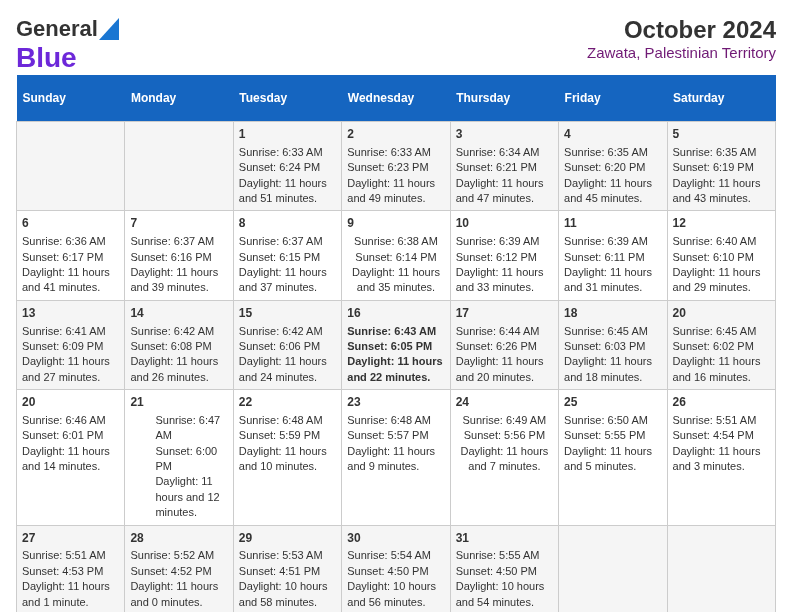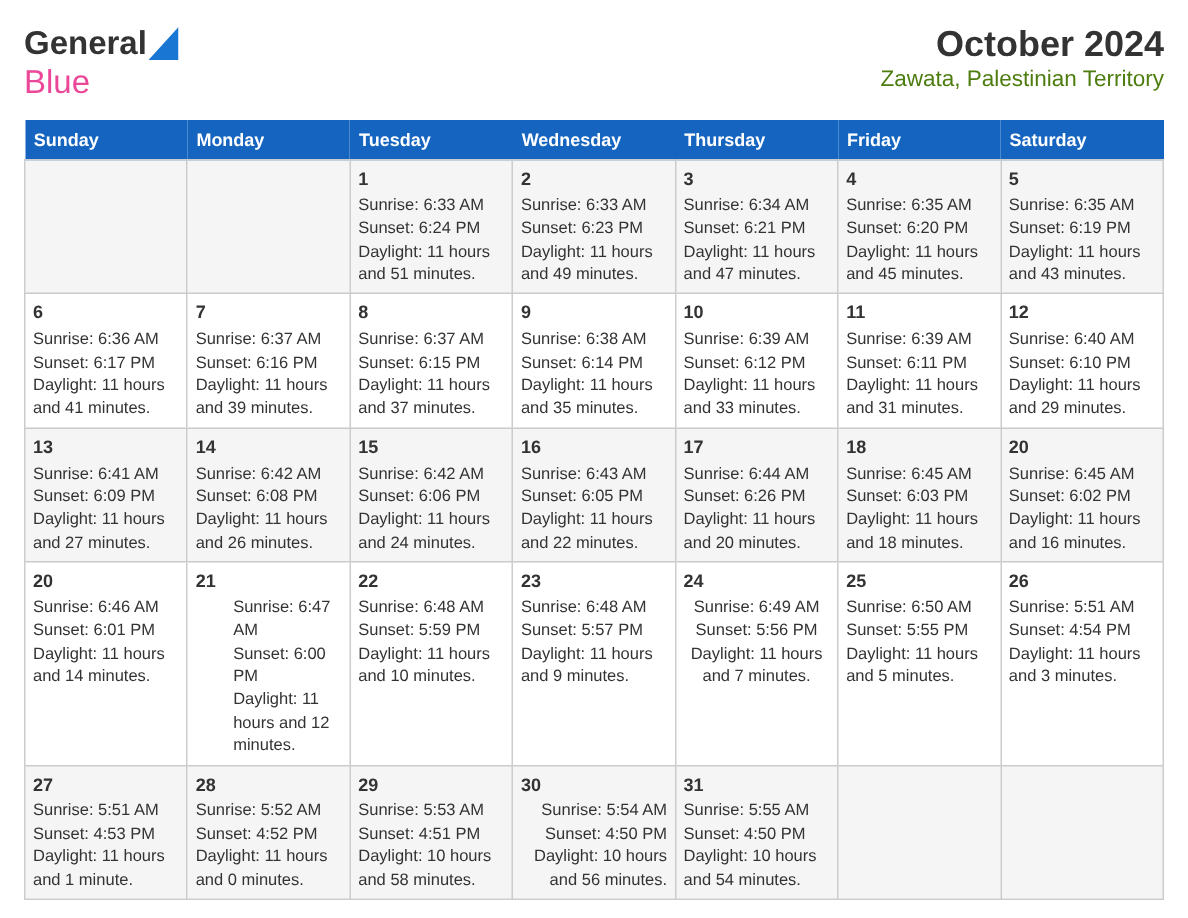--- a/index.html
+++ b/index.html
@@ -7,53 +7,53 @@
       font-family: Arial, sans-serif;
       background: #fff;
       width: 792px;
       min-height: 612px;
       padding: 16px;
     }
     .header {
       display: flex;
       align-items: flex-start;
       justify-content: space-between;
-      margin-bottom: 12px;
+      margin-bottom: 1px;
     }
     .logo {
       display: flex;
       flex-direction: column;
       align-items: flex-start;
     }
     .logo-line {
       display: flex;
       align-items: center;
     }
     .title-area {
       text-align: right;
     }
     .month-title {
       font-size: 24px;
       font-weight: bold;
       color: #333;
     }
     .location {
       font-size: 15px;
-      color: #4d7c0f;
+      color: #701a75;
     }
     table {
       width: 100%;
       border-collapse: collapse;
       font-size: 10.5px;
     }
     th {
       background-color: #1565c0;
       color: #fff;
       text-align: left;
-      padding: 6px 6px;
+      padding: 16px 6px;
       font-size: 12px;
       font-weight: bold;
     }
     td {
       border: 1px solid #ccc;
       vertical-align: top;
       padding: 4px 5px;
       width: calc(100% / 7);
       min-height: 80px;
       color: #333;
@@ -84,21 +84,21 @@
 
 <div class="header">
   <div class="logo">
     <div class="logo-line">
       <span style="font-size:22px;font-weight:bold;color:#333;">General</span>
       <svg width="20" height="22" viewBox="0 0 20 22" style="margin-left:1px;">
         <polygon points="0,22 20,22 20,0" fill="#1976d2"></polygon>
       </svg>
     </div>
     <div>
-      <span style="font-size:22px;font-weight:normal;color:#ec4899;">Blue</span>
+      <span style="font-size:28px;font-weight:bold;color:#6d28d9;">Blue</span>
     </div>
   </div>
   <div class="title-area">
     <div class="month-title">October 2024</div>
     <div class="location">Zawata, Palestinian Territory</div>
   </div>
 </div>
 
 <table>
   <thead>
@@ -161,21 +161,21 @@
 Daylight: 11 hours and 39 minutes.</div>
         </td>
         <td>
           <span class="day-num">8</span>
           <div class="day-info" style="white-space: pre-line;">Sunrise: 6:37 AM
 Sunset: 6:15 PM
 Daylight: 11 hours and 37 minutes.</div>
         </td>
         <td>
           <span class="day-num">9</span>
-          <div class="day-info" style="white-space: pre-line;">Sunrise: 6:38 AM
+          <div class="day-info" style="white-space: pre-line; text-align: center;">Sunrise: 6:38 AM
 Sunset: 6:14 PM
 Daylight: 11 hours and 35 minutes.</div>
         </td>
         <td>
           <span class="day-num">10</span>
           <div class="day-info" style="white-space: pre-line;">Sunrise: 6:39 AM
 Sunset: 6:12 PM
 Daylight: 11 hours and 33 minutes.</div>
         </td>
         <td>
@@ -205,21 +205,21 @@
 Daylight: 11 hours and 26 minutes.</div>
         </td>
         <td>
           <span class="day-num">15</span>
           <div class="day-info" style="white-space: pre-line;">Sunrise: 6:42 AM
 Sunset: 6:06 PM
 Daylight: 11 hours and 24 minutes.</div>
         </td>
         <td>
           <span class="day-num">16</span>
-          <div class="day-info" style="white-space: pre-line;">Sunrise: 6:43 AM
+          <div class="day-info" style="white-space: pre-line; font-weight: bold;">Sunrise: 6:43 AM
 Sunset: 6:05 PM
 Daylight: 11 hours and 22 minutes.</div>
         </td>
         <td>
           <span class="day-num">17</span>
           <div class="day-info" style="white-space: pre-line;">Sunrise: 6:44 AM
 Sunset: 6:26 PM
 Daylight: 11 hours and 20 minutes.</div>
         </td>
         <td>
@@ -293,21 +293,21 @@
 Daylight: 11 hours and 0 minutes.</div>
         </td>
         <td>
           <span class="day-num">29</span>
           <div class="day-info" style="white-space: pre-line;">Sunrise: 5:53 AM
 Sunset: 4:51 PM
 Daylight: 10 hours and 58 minutes.</div>
         </td>
         <td>
           <span class="day-num">30</span>
-          <div class="day-info" style="white-space: pre-line; text-align: right;">Sunrise: 5:54 AM
+          <div class="day-info" style="white-space: pre-line;">Sunrise: 5:54 AM
 Sunset: 4:50 PM
 Daylight: 10 hours and 56 minutes.</div>
         </td>
         <td>
           <span class="day-num">31</span>
           <div class="day-info" style="white-space: pre-line;">Sunrise: 5:55 AM
 Sunset: 4:50 PM
 Daylight: 10 hours and 54 minutes.</div>
         </td>
         <td class="empty-cell"></td>

